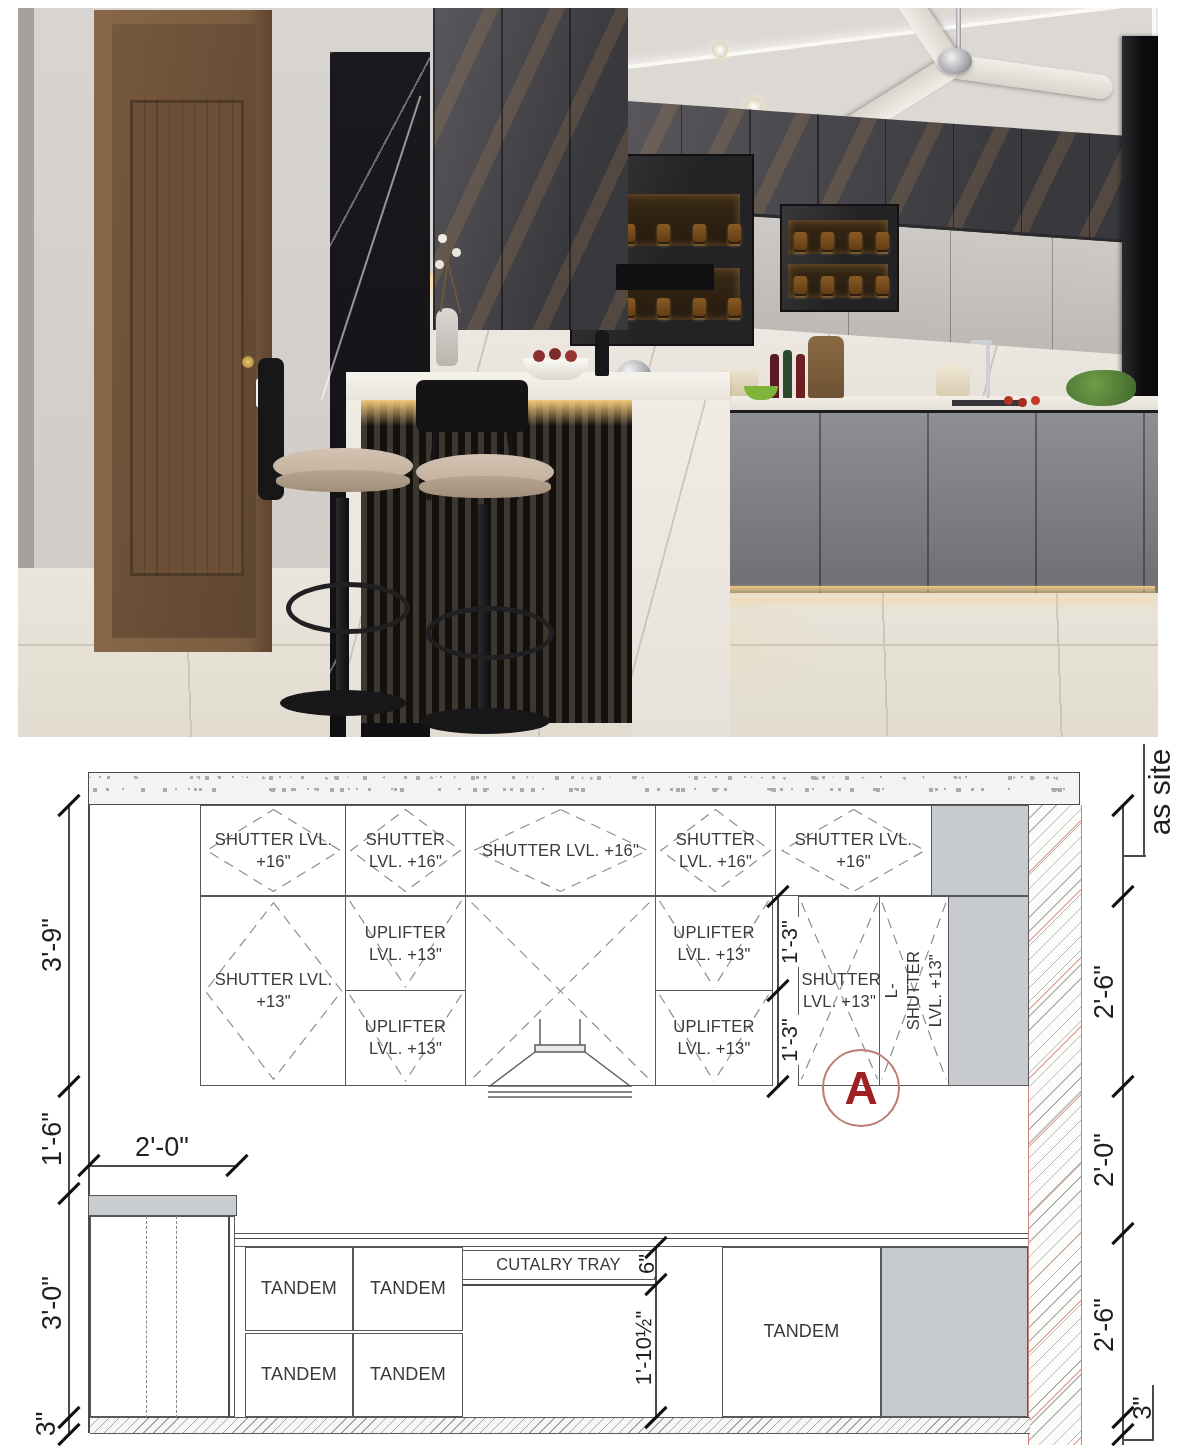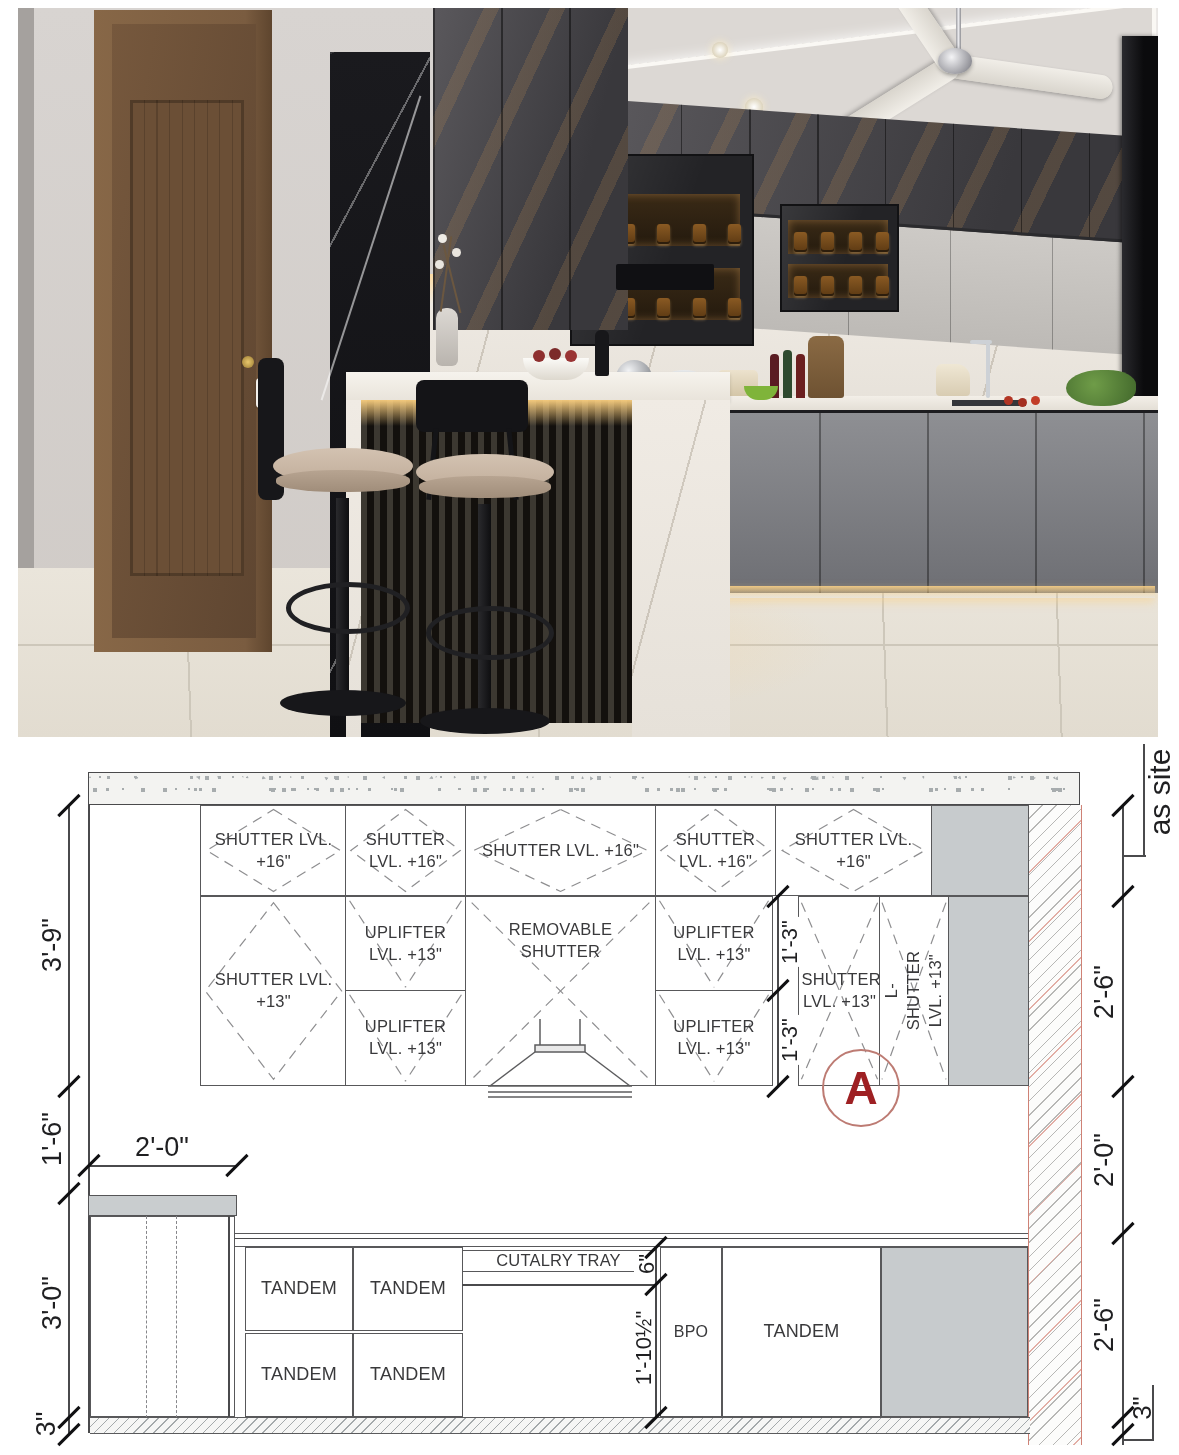--- a/index.html
+++ b/index.html
@@ -426,21 +426,20 @@
           <line x1="3" y1="4" x2="50" y2="96"></line>
           <line x1="97" y1="4" x2="50" y2="96"></line>
         </svg>
       <span class="lbl">UPLIFTER LVL. +13"</span>
     </div>
     <div class="cell" style="left:465px;top:156px;width:191px;height:190px;align-items:flex-start;">
       <svg class="mk" viewBox="0 0 100 100" preserveAspectRatio="none">
           <line x1="3" y1="3" x2="97" y2="97"></line>
           <line x1="97" y1="3" x2="3" y2="97"></line>
         </svg>
-      <span class="lbl" style="margin-top:22px;">REMOVABLE SHUTTER</span>
     </div>
     <div class="cell" style="left:655px;top:156px;width:118px;height:96px;">
       <svg class="mk" viewBox="0 0 100 100" preserveAspectRatio="none">
           <line x1="3" y1="4" x2="50" y2="96"></line>
           <line x1="97" y1="4" x2="50" y2="96"></line>
         </svg>
       <span class="lbl">UPLIFTER LVL. +13"</span>
     </div>
     <div class="cell" style="left:655px;top:250px;width:118px;height:96px;">
       <svg class="mk" viewBox="0 0 100 100" preserveAspectRatio="none">
@@ -508,27 +507,24 @@
     </div>
     <div class="cell" style="left:353px;top:507px;width:110px;height:84px;">
       <span class="lbl" style="font-size:18px;">TANDEM</span>
     </div>
     <div class="cell" style="left:245px;top:593px;width:108px;height:84px;">
       <span class="lbl" style="font-size:18px;">TANDEM</span>
     </div>
     <div class="cell" style="left:353px;top:593px;width:110px;height:84px;">
       <span class="lbl" style="font-size:18px;">TANDEM</span>
     </div>
-    <div class="cell" style="left:462px;top:510px;width:193px;height:22px;">
+    <div class="cell" style="left:462px;top:510px;width:193px;height:30px;">
       <span class="lbl">CUTALRY TRAY</span>
     </div>
     <div class="dline" style="left:462px;top:544px;width:193px;height:1.5px;"></div>
-    <div class="cell" style="left:660px;top:507px;width:62px;height:170px;">
-      <span class="lbl" style="font-size:16px;">BPO</span>
-    </div>
     <div class="cell" style="left:722px;top:507px;width:159px;height:170px;">
       <span class="lbl" style="font-size:18px;">TANDEM</span>
     </div>
     <div class="cellgray" style="left:881px;top:507px;width:147px;height:170px;"></div>
 
     <div class="dline" style="left:655px;top:507px;width:1.5px;height:170px;z-index:5;"></div>
     <div class="tick" style="left:641px;top:505.5px;z-index:5;"></div>
     <div class="tick" style="left:641px;top:542.5px;z-index:5;"></div>
     <div class="tick" style="left:641px;top:675.5px;z-index:5;"></div>
     <div class="vlabel-sm" style="left:647px;top:524px;">6"</div>

